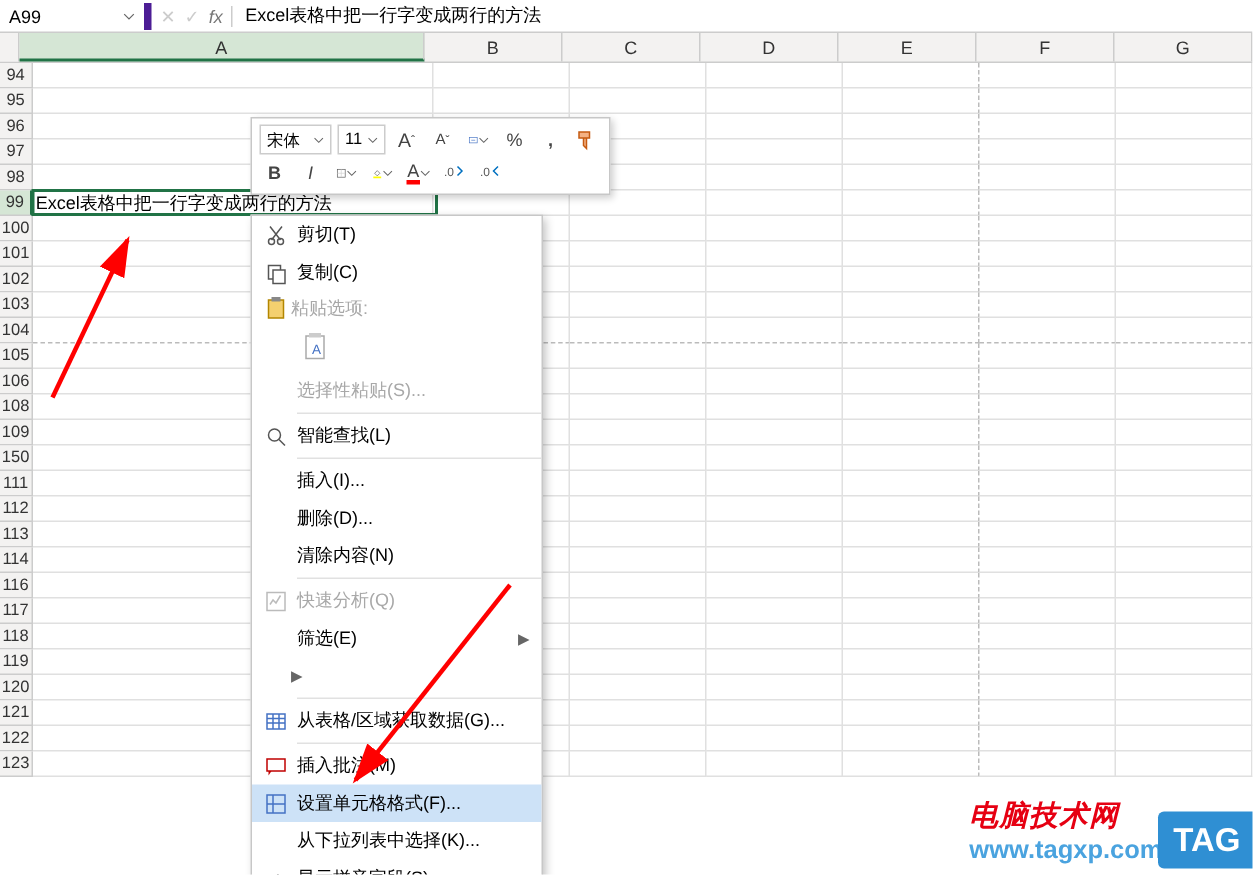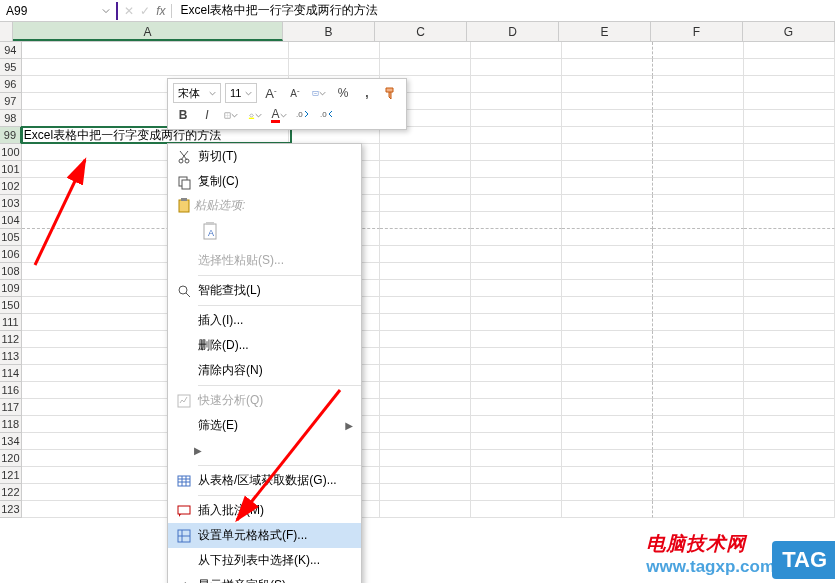--- a/index.html
+++ b/index.html
@@ -1,20 +1,20 @@
 <!DOCTYPE html>
 <html><head>
 <meta charset="utf-8">
 <style>
   * { box-sizing: border-box; margin: 0; padding: 0; }
   body { font-family: "Microsoft YaHei", Arial, sans-serif; font-size: 12px; background: #fff; width: 835px; height: 583px; overflow: hidden; position: relative; }
   
   
   .formula-bar { height: 22px; display: flex; align-items: center; border-bottom: 1px solid #ccc; background: #fff; }
-  .name-box { width: 118px; border-right: 2px solid #4c1d95; padding: 2px 6px; display: flex; align-items: center; justify-content: space-between; text-align: right; }
+  .name-box { width: 101px; border-right: 5px solid #4c1d95; padding: 2px 6px; display: flex; align-items: center; justify-content: space-between; text-align: right; }
   .name-box svg { width: 8px; height: 8px; }
   .fx-area { display: flex; align-items: center; border-right: 1px solid #ccc; padding: 0 6px; gap: 6px; color: #999; }
   .fx-area .fx { font-style: italic; color: #777; }
   .formula-input { flex: 1; padding: 2px 8px; }
   
   
   .sheet { position: relative; }
   .col-headers { display: flex; height: 20px; background: #f3f2f1; border-bottom: 1px solid #ccc; }
   .corner { width: 22px; border-right: 1px solid #ccc; background: #f3f2f1; }
   .col-h { border-right: 1px solid #ccc; text-align: center; line-height: 20px; color: #333; }
@@ -43,21 +43,21 @@
   
   
   .ctx-menu { position: absolute; background: #fff; border: 1px solid #c7c7c7; box-shadow: 2px 2px 6px rgba(0,0,0,.25); width: 195px; }
   .ctx-menu .sep { height: 1px; background: #e1e1e1; margin: 2px 0 2px 30px; }
   .ctx-menu .mi { display: flex; align-items: center; height: 25px; padding: 0 8px 0 6px; position: relative; }
   .ctx-menu .mi.disabled { color: #a8a8a8; }
   .ctx-menu .mi.hover { background: #cde2f7; }
   .ctx-menu .mi .mico { width: 20px; display: flex; align-items: center; justify-content: center; }
   .ctx-menu .mi .mlbl { flex: 1; padding-left: 4px; }
   .ctx-menu .mi .marrow { font-size: 10px; color: #666; }
-  .ctx-menu .head { display: flex; align-items: center; height: 22px; padding: 0 8px 0 6px; color: #a8a8a8; font-style: italic; }
+  .ctx-menu .head { display: flex; align-items: center; height: 22px; padding: 0 8px 0 6px; color: #a8a8a8; }
   .ctx-menu .head .mico { width: 20px; display:flex; justify-content:center;}
   .ctx-menu .paste-row { padding: 2px 0 2px 30px; }
   .ctx-menu .paste-ico { display: inline-flex; width: 28px; height: 28px; border: 1px solid transparent; align-items: center; justify-content: center; }
   
   
   .arrow { position: absolute; pointer-events: none; }
   
   
   .watermark { position: absolute; right: 4px; bottom: 6px; text-align: left; }
   .wm-line1 { color: #e60012; font-weight: bold; font-size: 19px; font-style: italic; letter-spacing: 1px;}
@@ -322,21 +322,21 @@
         <div class="row-h">118</div>
         <div class="cell" style="width: 270px;"></div>
         <div class="cell" style="width: 92px;"></div>
         <div class="cell" style="width: 92px;"></div>
         <div class="cell" style="width: 92px;"></div>
         <div class="cell dash-r" style="width: 92px;"></div>
         <div class="cell" style="width: 92px;"></div>
         <div class="cell" style="width: 92px;"></div>
       </div>
       <div class="row">
-        <div class="row-h">134</div>
+        <div class="row-h">119</div>
         <div class="cell" style="width: 270px;"></div>
         <div class="cell" style="width: 92px;"></div>
         <div class="cell" style="width: 92px;"></div>
         <div class="cell" style="width: 92px;"></div>
         <div class="cell dash-r" style="width: 92px;"></div>
         <div class="cell" style="width: 92px;"></div>
         <div class="cell" style="width: 92px;"></div>
       </div>
       <div class="row">
         <div class="row-h">120</div>

